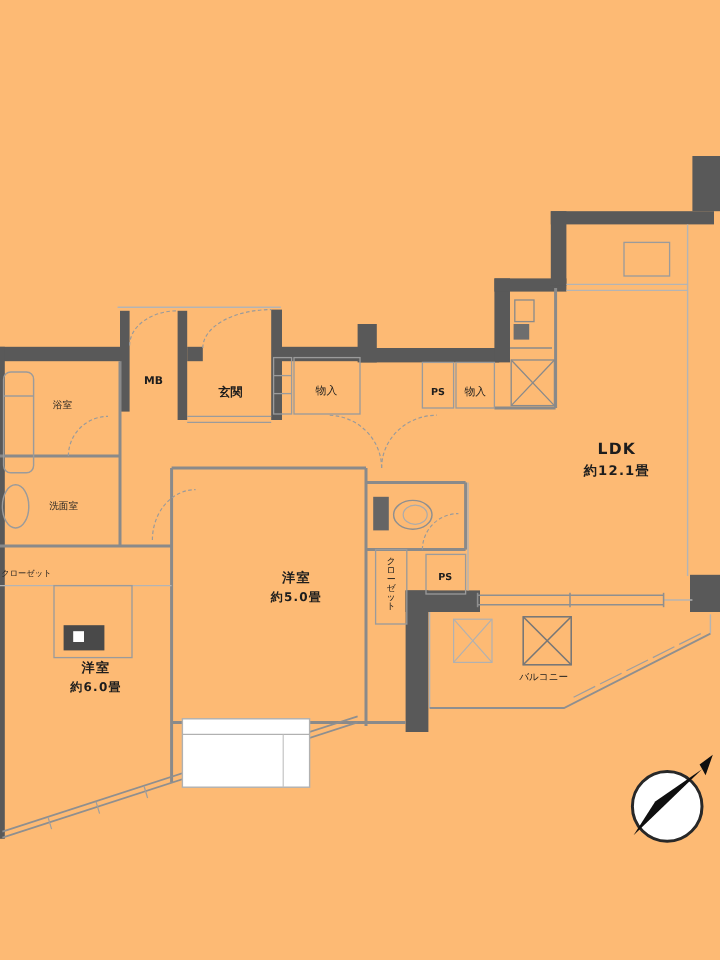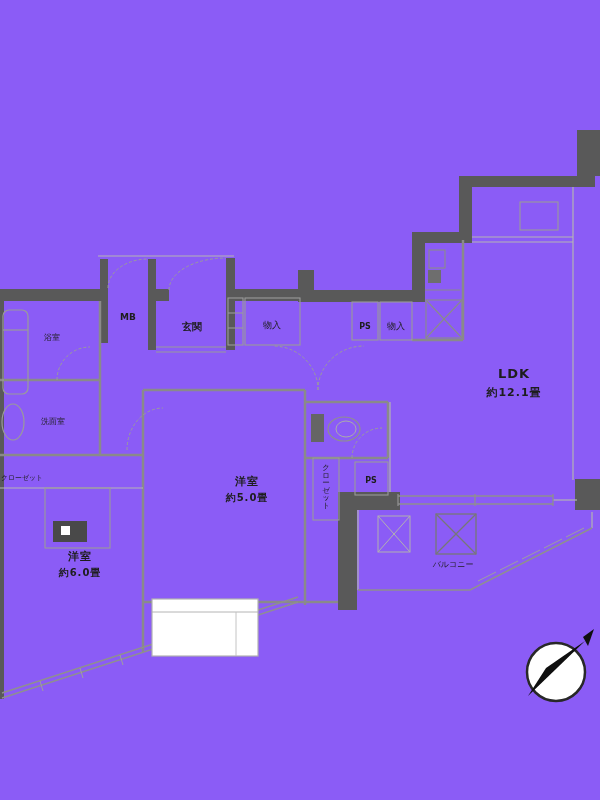--- a/index.html
+++ b/index.html
@@ -1,16 +1,16 @@
 <!DOCTYPE html>
 <html><head>
 <meta charset="utf-8">
 <style>
   html,body{margin:0;padding:0;background:#fff;}
-  .page{position:relative;width:600px;height:800px;background:#8b5cf6;overflow:hidden;}
+  .page{position:relative;width:600px;height:800px;background:#fdba74;overflow:hidden;}
   .scan{filter:blur(0.35px) contrast(1.02);}
   svg text{font-family:"DejaVu Sans",sans-serif;fill:#1f1f1f;}
   .roomlabel{font-weight:bold;letter-spacing:1px;}
   .smalllabel{font-weight:bold;}
 </style>
 </head>
 <body>
 
 <div class="page">
   <div class="scan">

